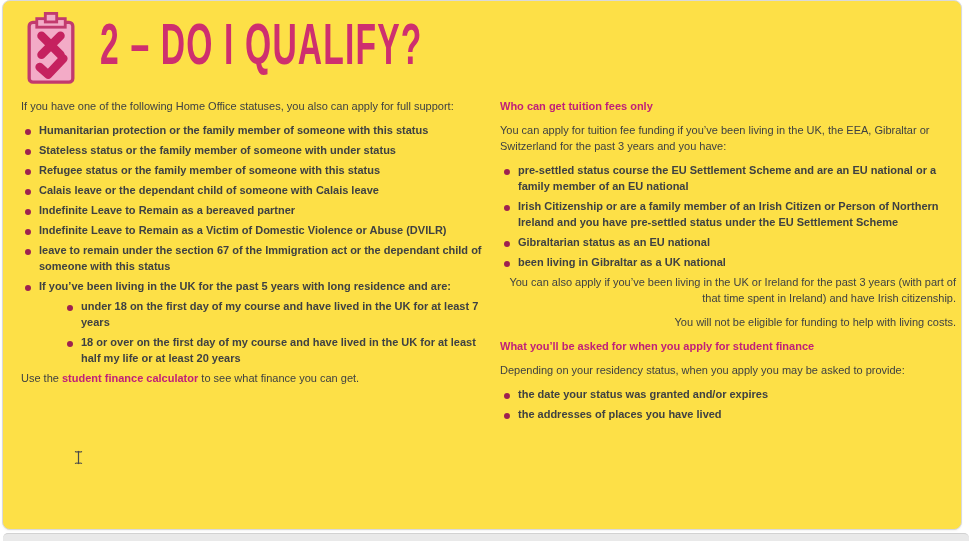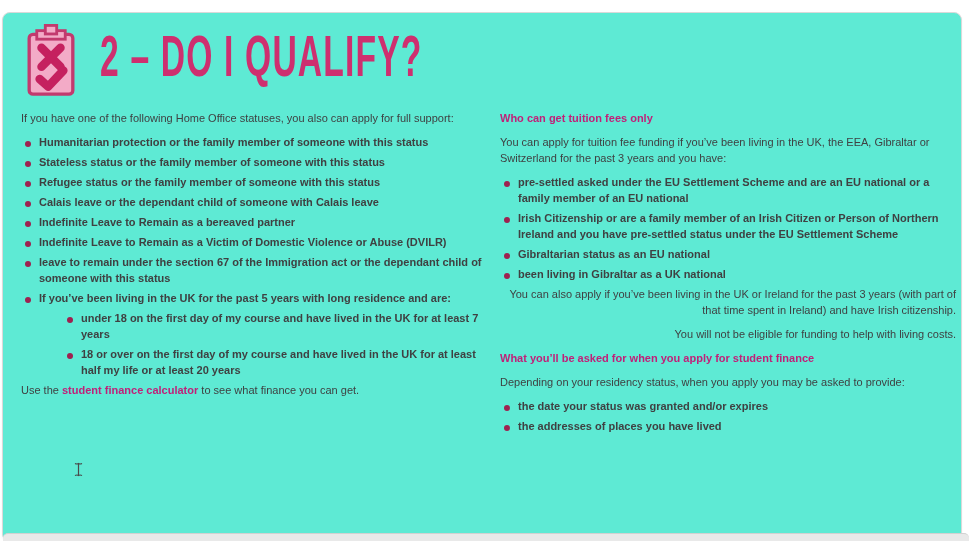--- a/index.html
+++ b/index.html
@@ -2,22 +2,22 @@
 <html><head>
 <meta charset="utf-8">
 <style>
   html,body{margin:0;padding:0;}
   body{
     width:973px;height:541px;position:relative;overflow:hidden;
     background:#ffffff;
     font-family:"Liberation Sans", sans-serif;
   }
   .card{
-    position:absolute;left:2px;top:12px;width:958px;height:528px;
-    background:#5eead4;border:1px solid #d9d9d9;border-radius:8px;
+    position:absolute;left:2px;top:0;width:958px;height:528px;
+    background:#fde047;border:1px solid #d9d9d9;border-radius:8px;
     box-shadow:0 1px 2px rgba(0,0,0,0.05);
   }
   .next-page-edge{
     position:absolute;left:3px;top:533px;width:966px;height:10px;
     background:#e9e9e9;border-top:1px solid #d2d2d2;
     border-radius:5px 5px 0 0;
   }
   
   .hdr-icon{position:absolute;left:22px;top:11px;width:52px;height:74px;}
   .page-title{
@@ -60,42 +60,42 @@
       <polyline points="15,58 24,66 40,49" fill="none" stroke="#c5215f" stroke-width="9" stroke-linecap="round" stroke-linejoin="round"></polyline>
     </svg>
   </span>
 
   <h1 class="page-title">2 – DO I QUALIFY?</h1>
 
   <div class="col col-left">
     <p>If you have one of the following Home Office statuses, you also can apply for full support:</p>
     <ul>
       <li>Humanitarian protection or the family member of someone with this status</li>
-      <li>Stateless status or the family member of someone with this status</li>
+      <li>Stateless status or the family member of someone with under status</li>
       <li>Refugee status or the family member of someone with this status</li>
       <li>Calais leave or the dependant child of someone with Calais leave</li>
       <li>Indefinite Leave to Remain as a bereaved partner</li>
       <li>Indefinite Leave to Remain as a Victim of Domestic Violence or Abuse (DVILR)</li>
       <li>leave to remain under the section 67 of the Immigration act or the dependant child of someone with this status</li>
       <li>
         <span>If you’ve been living in the UK for the past 5 years with long residence and are:</span>
         <ul class="sub">
           <li>under 18 on the first day of my course and have lived in the UK for at least 7 years</li>
           <li>18 or over on the first day of my course and have lived in the UK for at least half my life or at least 20 years</li>
         </ul>
       </li>
     </ul>
     <p><span>Use the </span><span class="pink-link">student finance calculator</span><span> to see what finance you can get.</span></p>
   </div>
 
   <div class="col col-right">
     <p class="pink-head">Who can get tuition fees only</p>
     <p>You can apply for tuition fee funding if you’ve been living in the UK, the EEA, Gibraltar or Switzerland for the past 3 years and you have:</p>
     <ul>
-      <li>pre-settled asked under the EU Settlement Scheme and are an EU national or a family member of an EU national</li>
+      <li>pre-settled status course the EU Settlement Scheme and are an EU national or a family member of an EU national</li>
       <li>Irish Citizenship or are a family member of an Irish Citizen or Person of Northern Ireland and you have pre-settled status under the EU Settlement Scheme</li>
       <li>Gibraltarian status as an EU national</li>
       <li>been living in Gibraltar as a UK national</li>
     </ul>
     <p class="note" style="margin-top:4px">You can also apply if you’ve been living in the UK or Ireland for the past 3 years (with part of that time spent in Ireland) and have Irish citizenship.</p>
     <p class="note">You will not be eligible for funding to help with living costs.</p>
     <p class="pink-head">What you’ll be asked for when you apply for student finance</p>
     <p>Depending on your residency status, when you apply you may be asked to provide:</p>
     <ul>
       <li>the date your status was granted and/or expires</li>

